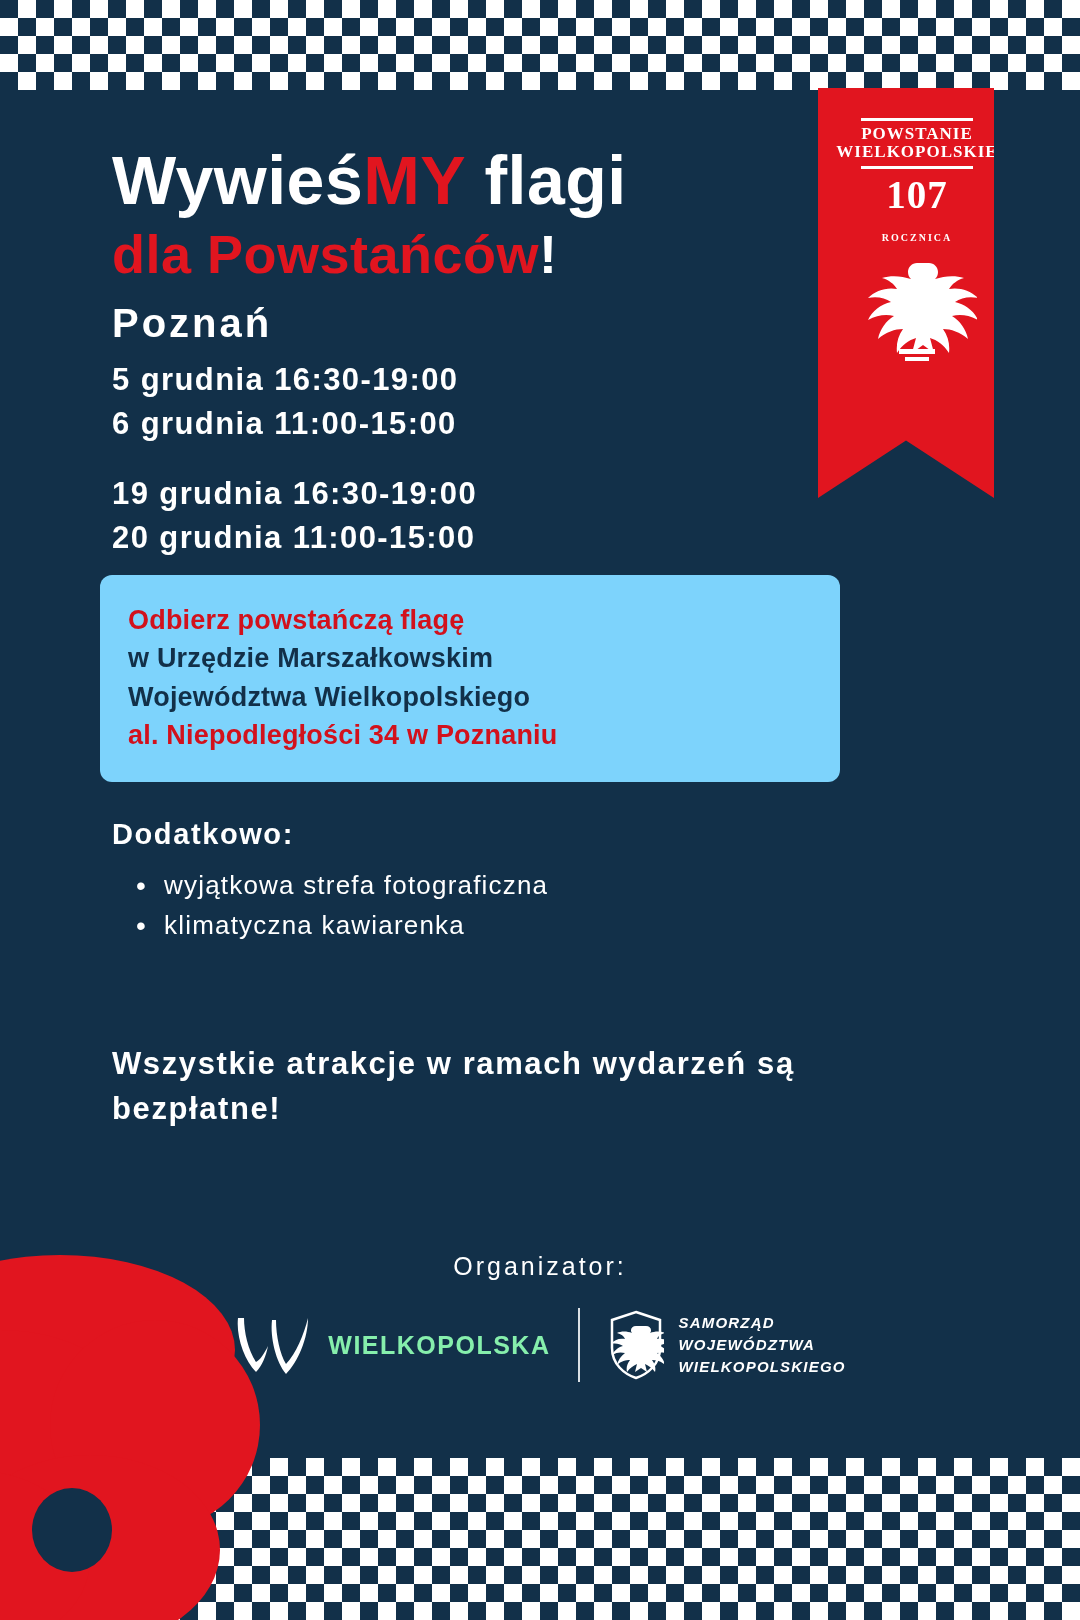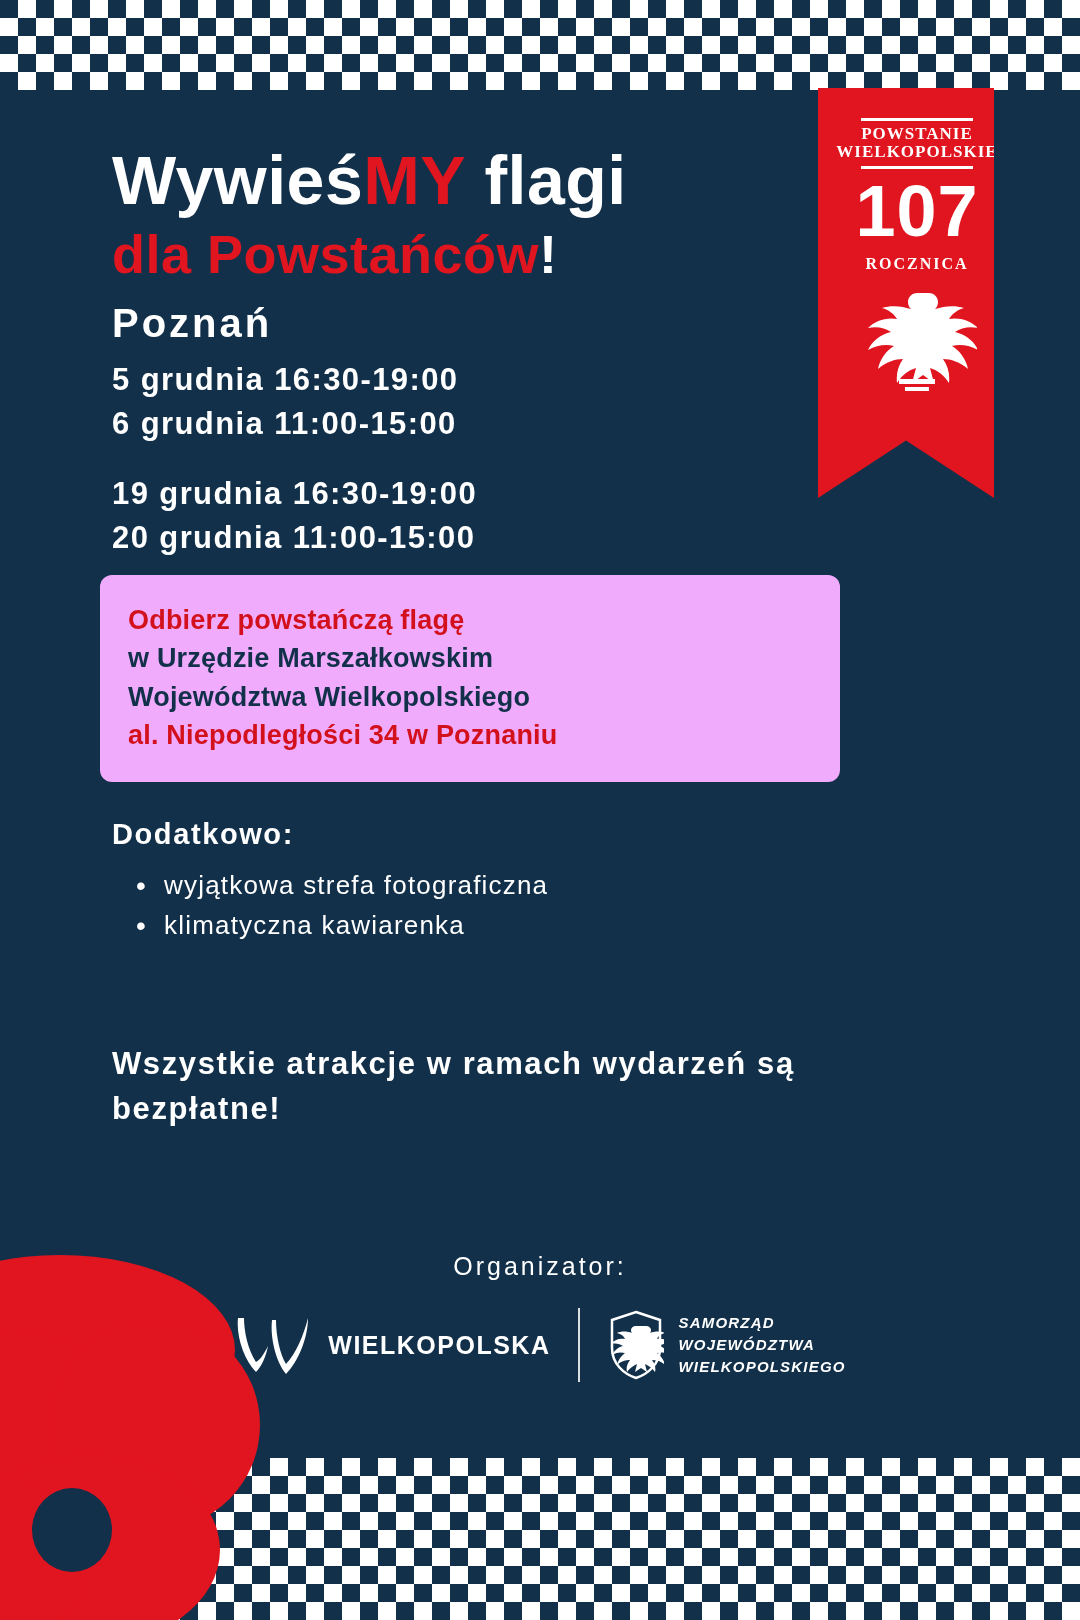--- a/index.html
+++ b/index.html
@@ -40,26 +40,26 @@
     display: flex; flex-direction: column; align-items: center;
     padding-top: 26px;
     padding-left: 22px;
   }
   .ribbon .line { width: 112px; height: 3px; background: #fff; margin: 4px 0; }
   .ribbon-t1, .ribbon-t2 {
     color: #fff; font-family: "Liberation Serif", serif; font-weight: bold;
     letter-spacing: 1px; font-size: 17px; line-height: 1.08; text-align: center;
   }
   .ribbon-num {
-    color: #fff; font-family: Liberation Sans, sans-serif; font-weight: bold;
-    font-size: 72px; line-height: 1; margin-top: 2px; letter-spacing: 1px;
+    color: #fff; font-family: Liberation Serif, serif; font-weight: bold;
+    font-size: 39px; line-height: 1; margin-top: 2px; letter-spacing: 1px;
   }
   .ribbon-sub {
     color: #fff; font-family: "Liberation Serif", serif; font-weight: bold;
-    font-size: 16px; letter-spacing: 2px; margin-top: 8px;
+    font-size: 10px; letter-spacing: 2px; margin-top: 18px;
   }
   .ribbon-eagle { margin-top: 14px; }
 
   
   .headline {
     position: absolute; top: 142px; left: 112px; width: 690px;
   }
   .h1 {
     font-size: 68px; font-weight: bold; color: #ffffff;
     letter-spacing: 0.5px; line-height: 1.12;
@@ -79,21 +79,21 @@
   .dates { position: absolute; top: 358px; left: 112px; }
   .date-group { margin-bottom: 26px; }
   .date-line {
     font-size: 31px; font-weight: bold; color: #ffffff;
     letter-spacing: 1.4px; line-height: 1.42;
   }
 
   
   .infobox {
     position: absolute; top: 575px; left: 100px;
-    width: 740px; border-radius: 12px; background: #f0abfc;
+    width: 740px; border-radius: 12px; background: #7dd3fc;
     padding: 26px 28px 28px 28px;
   }
   .infobox .l {
     font-size: 27px; font-weight: bold; line-height: 1.42; letter-spacing: 0.2px;
   }
   .c-red { color: #d2111c; }
   .c-navy { color: #123049; }
 
   
   .extra { position: absolute; top: 818px; left: 112px; width: 760px; }
@@ -123,21 +123,21 @@
   .org-label {
     position: absolute; top: 1252px; left: 0; width: 1080px;
     text-align: center; font-size: 25px; color: #ffffff; letter-spacing: 3px;
   }
   .logos {
     position: absolute; top: 1308px; left: 0; width: 1080px;
     display: flex; align-items: center; justify-content: center; gap: 28px;
   }
   .logo-wlkp { display: flex; align-items: center; gap: 16px; }
   .logo-wlkp .txt {
-    color: #ffffff; font-size: 25px; font-weight: bold; letter-spacing: 1.5px;
+    color: #86efac; font-size: 25px; font-weight: bold; letter-spacing: 1.5px;
   }
   .divider { width: 2px; height: 74px; background: #ffffff; opacity: .85; }
   .logo-sam { display: flex; align-items: center; gap: 14px; }
   .logo-sam .txt {
     color: #ffffff; font-size: 15px; font-weight: bold;
     letter-spacing: 1.2px; line-height: 1.45; font-style: italic;
   }
 </style>
 </head>
 <body>

